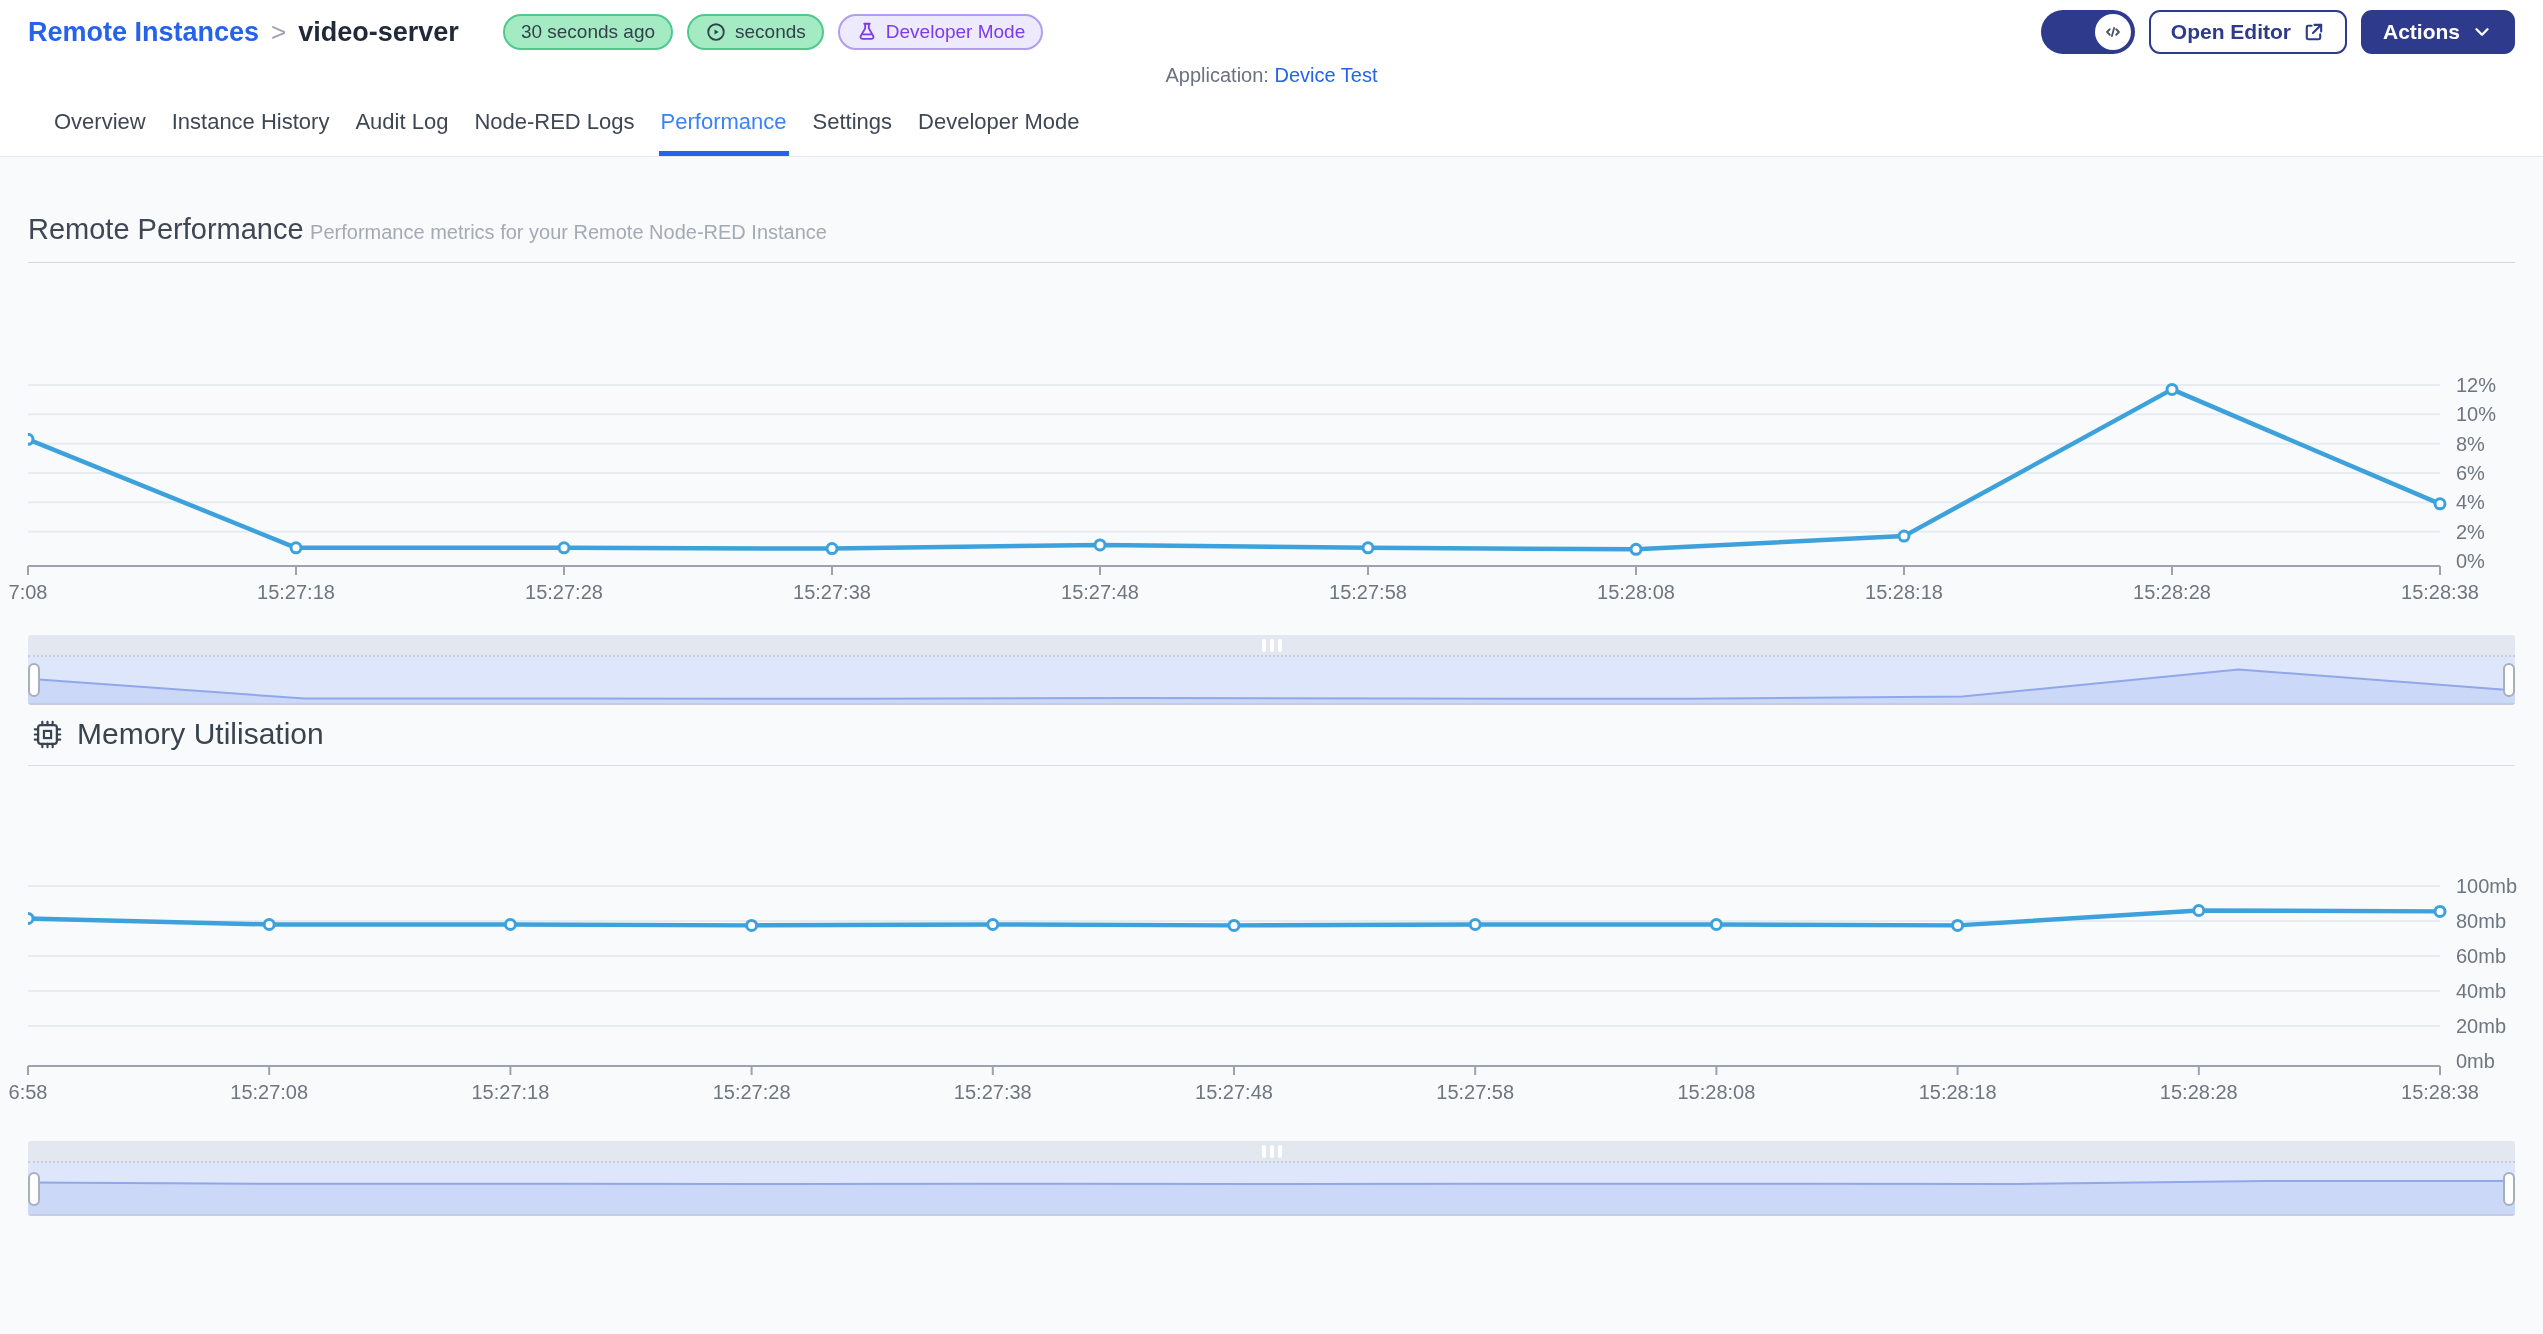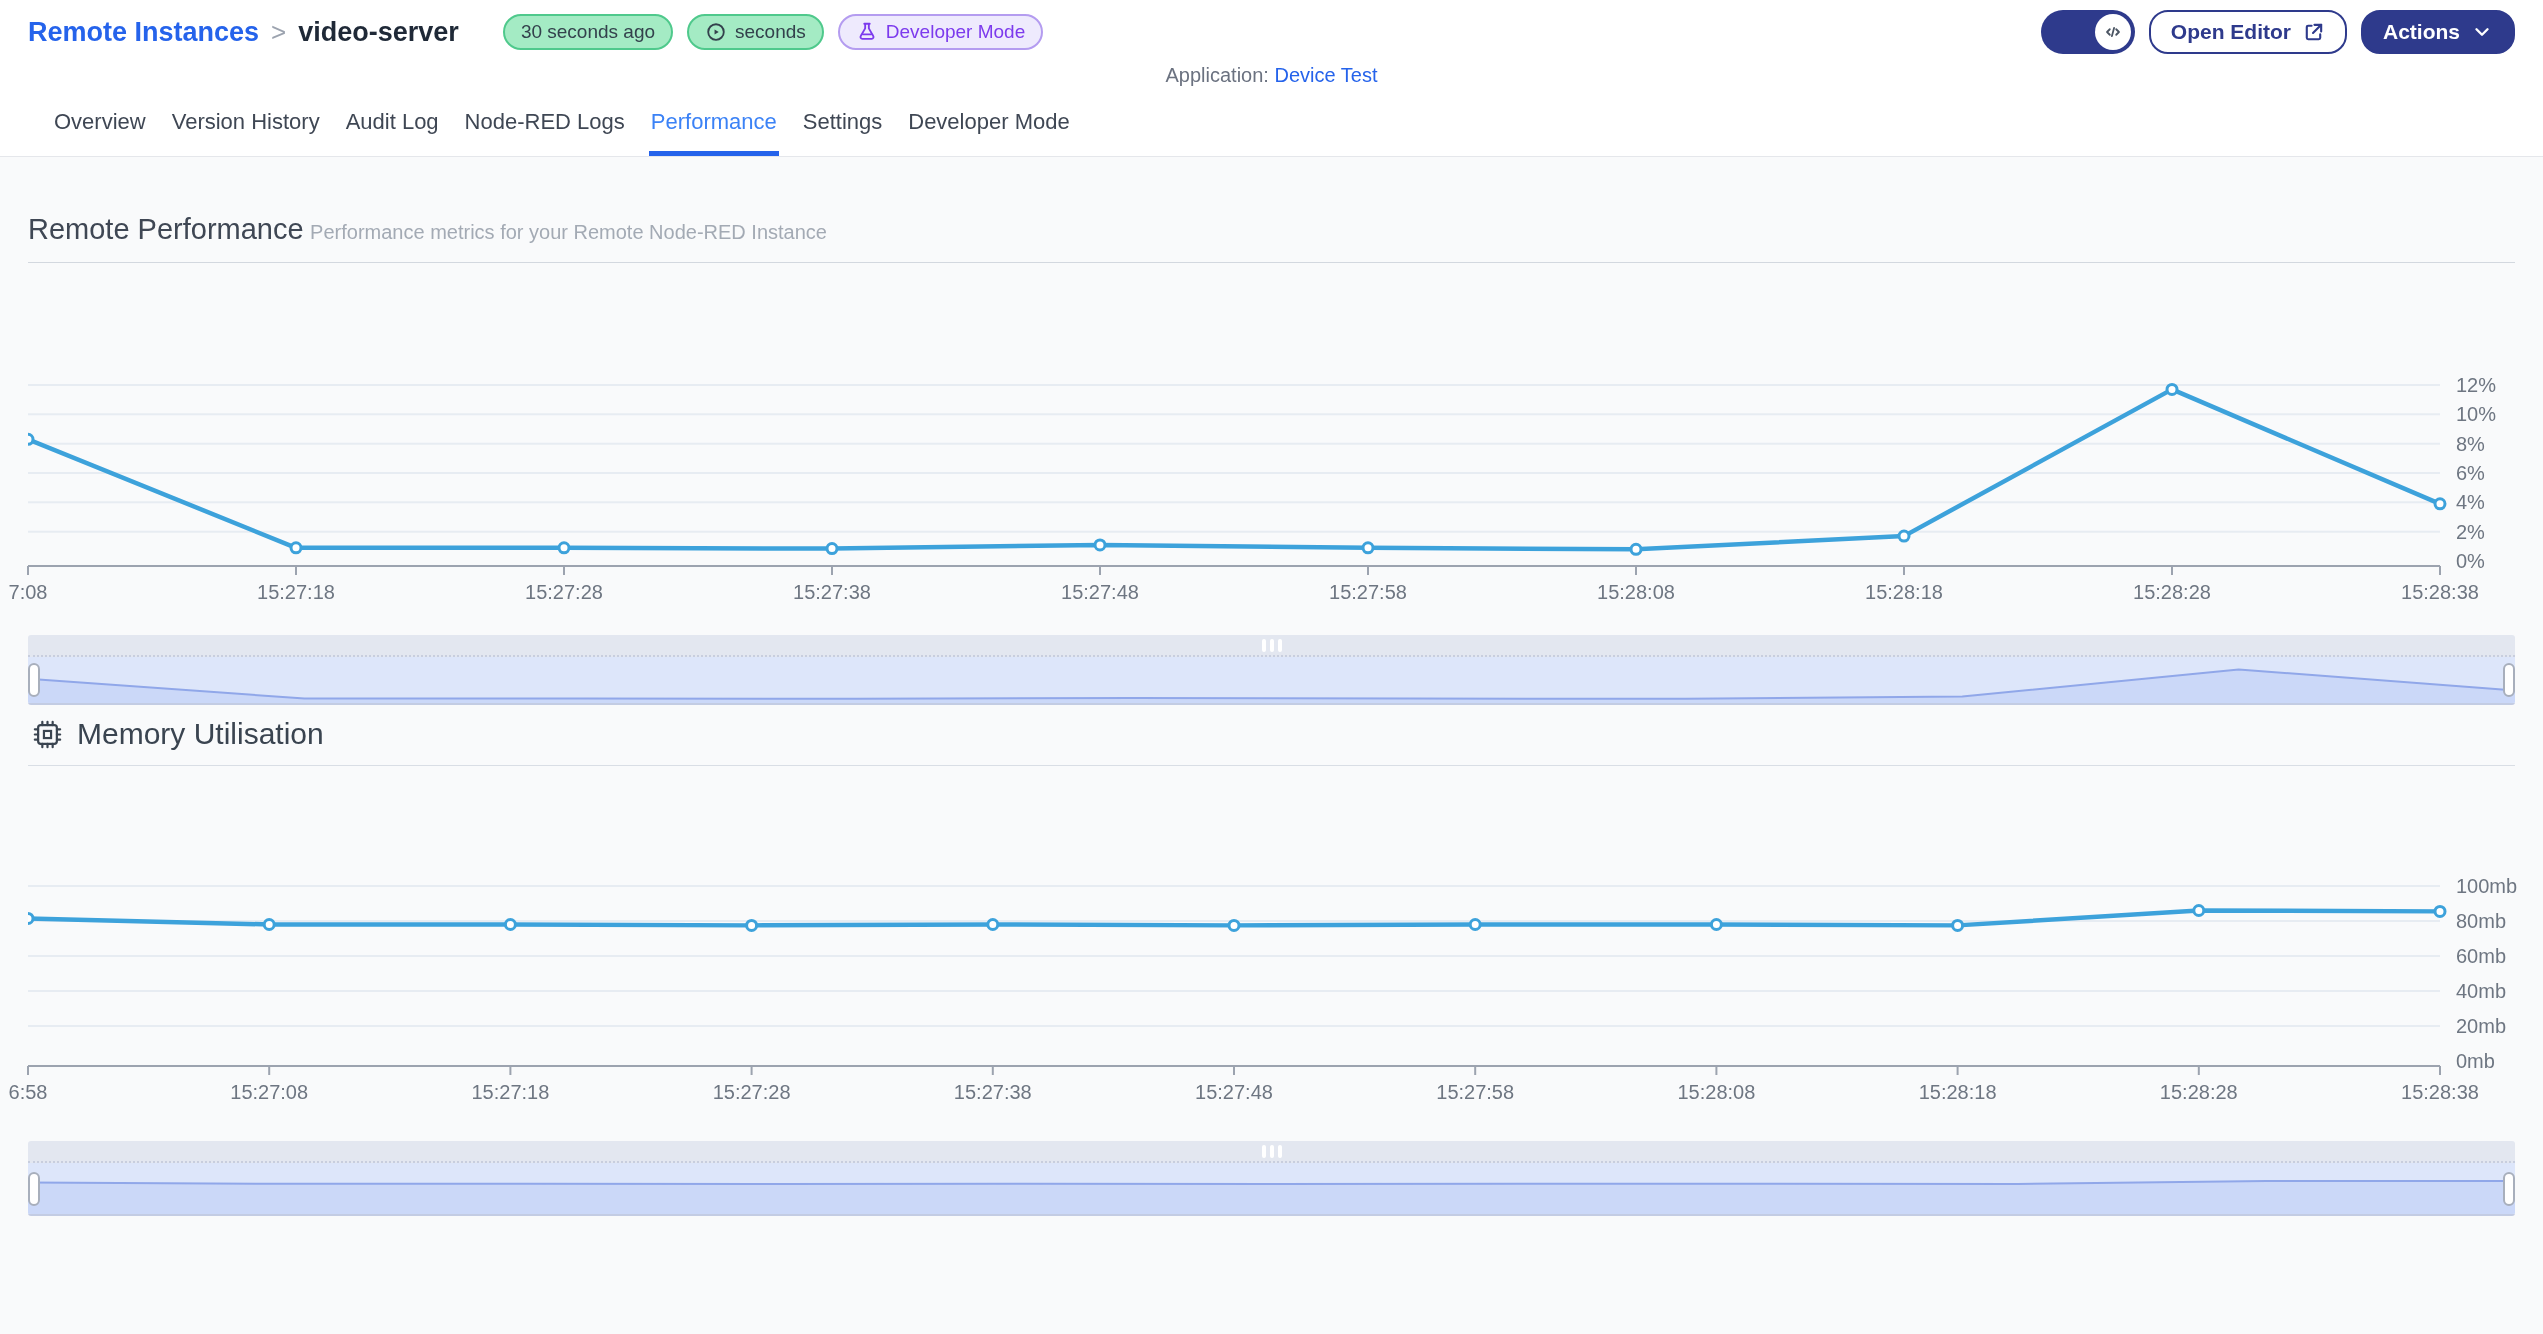--- a/index.html
+++ b/index.html
@@ -18,21 +18,21 @@
   .badge { height:36px; border-radius:18px; padding:0 16px; display:inline-flex;
            align-items:center; gap:8px; font-size:19px; white-space:nowrap; }
   .badge.green { background:var(--badge-green-bg); border:2px solid var(--badge-green-border); color:#33414C; }
   .badge.purple { background:var(--badge-purple-bg); border:2px solid var(--badge-purple-border); color:var(--badge-purple-text); }
   .hspacer { flex:1; }
   .hbtns { display:flex; align-items:center; gap:14px; }
   .toggle { width:94px; height:44px; border-radius:22px; background:var(--brand-indigo);
             position:relative; border:none; cursor:pointer; }
   .knob { position:absolute; right:4px; top:4px; width:36px; height:36px; border-radius:50%;
           background:#fff; display:flex; align-items:center; justify-content:center; }
-  .btn { height:44px; border-radius:19px; font-size:21px; font-weight:700; cursor:pointer;
+  .btn { height:44px; border-radius:11px; font-size:21px; font-weight:700; cursor:pointer;
          display:inline-flex; align-items:center; gap:11px; padding:14px 20px; }
   .btn.outline { background:#fff; border:2px solid var(--brand-indigo); color:var(--brand-indigo); }
   .btn.solid { background:var(--brand-indigo); border:2px solid var(--brand-indigo); color:#fff; }
   .approw { padding:10px 28px 0 28px; font-size:20px; color:#6B7280;text-align:center; }
   .app-link { color:var(--link-blue); cursor:pointer; }
 
   
   .tabs { display:flex; gap:22px; padding:22px 52px 0 52px; align-items:flex-end; }
   .tab { background:none; border:none; font-family:inherit; font-size:22px; color:#3F4754;
          padding:0 2px 16px 2px; border-bottom:5px solid transparent; cursor:pointer; }
@@ -123,21 +123,21 @@
             </svg>
         </button>
       </div>
     </div>
     <div class="approw">
       <span>Application:</span>
       <a class="app-link">Device Test</a>
     </div>
     <nav class="tabs">
         <button type="button" class="tab">Overview</button>
-        <button type="button" class="tab">Version History</button>
+        <button type="button" class="tab">Instance History</button>
         <button type="button" class="tab">Audit Log</button>
         <button type="button" class="tab">Node-RED Logs</button>
         <button type="button" class="tab active">Performance</button>
         <button type="button" class="tab">Settings</button>
         <button type="button" class="tab">Developer Mode</button>
       </nav>
   </header>
 
   <main>
     <div class="title-row">

